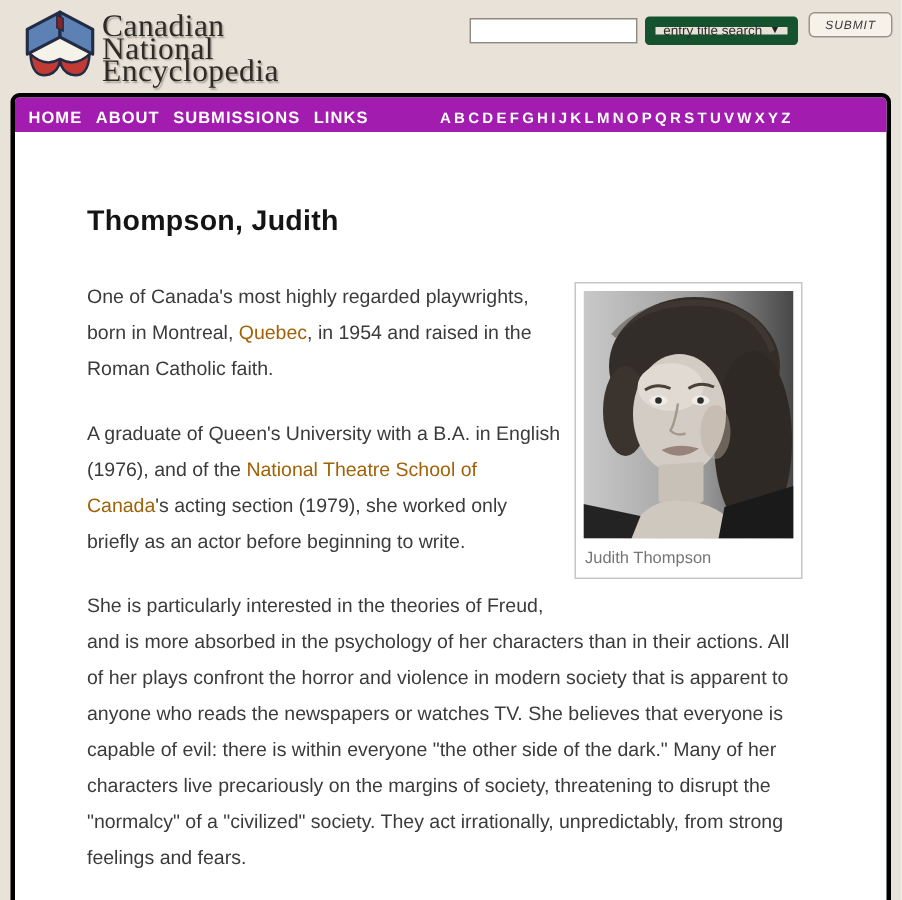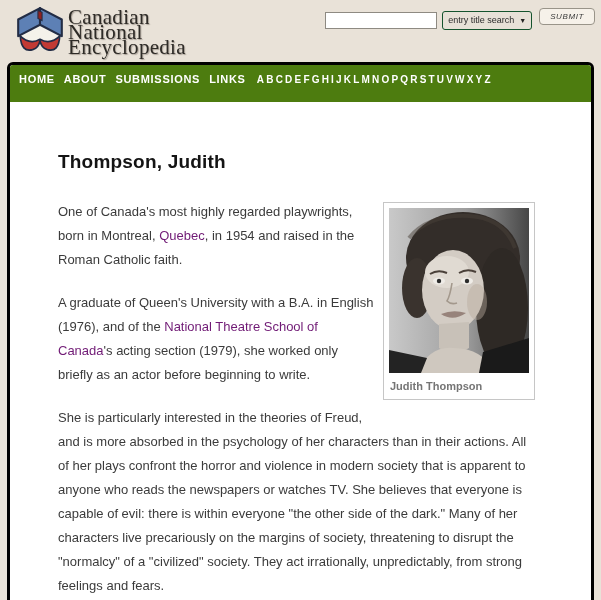--- a/index.html
+++ b/index.html
@@ -24,21 +24,21 @@
     position: absolute; right: 6px; top: 6px;
     display: flex; align-items: flex-start;
   }
   .search-input {
     width: 112px; height: 17px; margin-top: 6px;
     border: 1px solid #8e8a82; background: #ffffff;
     font-size: 11px; padding: 1px 3px; outline: none;
   }
   .search-select {
     margin: 5px 0 0 5px; height: 19px;
-    border: 1px solid #14532d; border-radius: 3px;
+    border: 7px solid #14532d; border-radius: 3px;
     background: #e7e1d7; color: #2c2c2c;
     font-size: 9px; line-height: 17px; padding: 0 5px;
     display: flex; align-items: center; gap: 5px; cursor: default;
     white-space: nowrap;
   }
   .search-select .arr { font-size: 7px; color: #222; }
   .submit-btn {
     margin-left: 7px; margin-top: 2px; height: 17px;
     border: 1px solid #999489; border-radius: 4px;
     background: #f6f1e9; color: #3a3a3a;
@@ -47,54 +47,54 @@
   }
 
   
   .container {
     margin: 0 7px; background: #ffffff;
     border: 3px solid #000000;
     border-radius: 6px 6px 0 0;
     min-height: 545px;
   }
   .navbar {
-    background: #4d7c0f; color: #ffffff;
-    display: flex; align-items: center;
-    padding: 4px 8px 15px 9px;
+    background: #a21caf; color: #ffffff;
+    display: flex; justify-content: space-between; align-items: center;
+    padding: 4px 8px 1px 9px;
     border-radius: 3px 3px 0 0;
   }
   .nav-links a {
     color: #ffffff; text-decoration: none;
     font-size: 11px; font-weight: bold; letter-spacing: 0.7px;
     margin-right: 9px;
   }
-  .alphabet-links { margin-right: 72px; white-space: nowrap; }
+  .alphabet-links { margin-right: 56px; white-space: nowrap; }
   .alphabet-links a {
     color: #ffffff; text-decoration: none;
     font-size: 10px; font-weight: bold;
     margin-left: 2.2px;
   }
 
   
   .content { padding: 24px 56px 0 48px; }
   .entry-title {
     font-size: 19px; font-weight: bold; color: #141414;
     margin: 25px 0 27px 0; letter-spacing: 0.2px;
   }
   .article-text { overflow: visible; }
   .article-text p {
     font-size: 13px; line-height: 24px; color: #3b3b3b;
     margin-bottom: 19px;
   }
-  .red-link { color: #701a75; text-decoration: none; cursor: pointer; }
+  .red-link { color: #a16207; text-decoration: none; cursor: pointer; }
 
   figure.portrait {
     float: right; width: 152px;
     margin: 2px 0 18px 9px;
-    border: 1px solid #c6c6c6; background: #ffffff; padding: 5px; font-weight: bold;
+    border: 1px solid #c6c6c6; background: #ffffff; padding: 5px;
   }
   figure.portrait svg { display: block; width: 140px; height: 165px; }
   figure.portrait figcaption {
     font-size: 11px; color: #757575; padding: 7px 1px 2px 1px;
   }
 </style>
 </head>
 <body>
 
 <div class="header">

